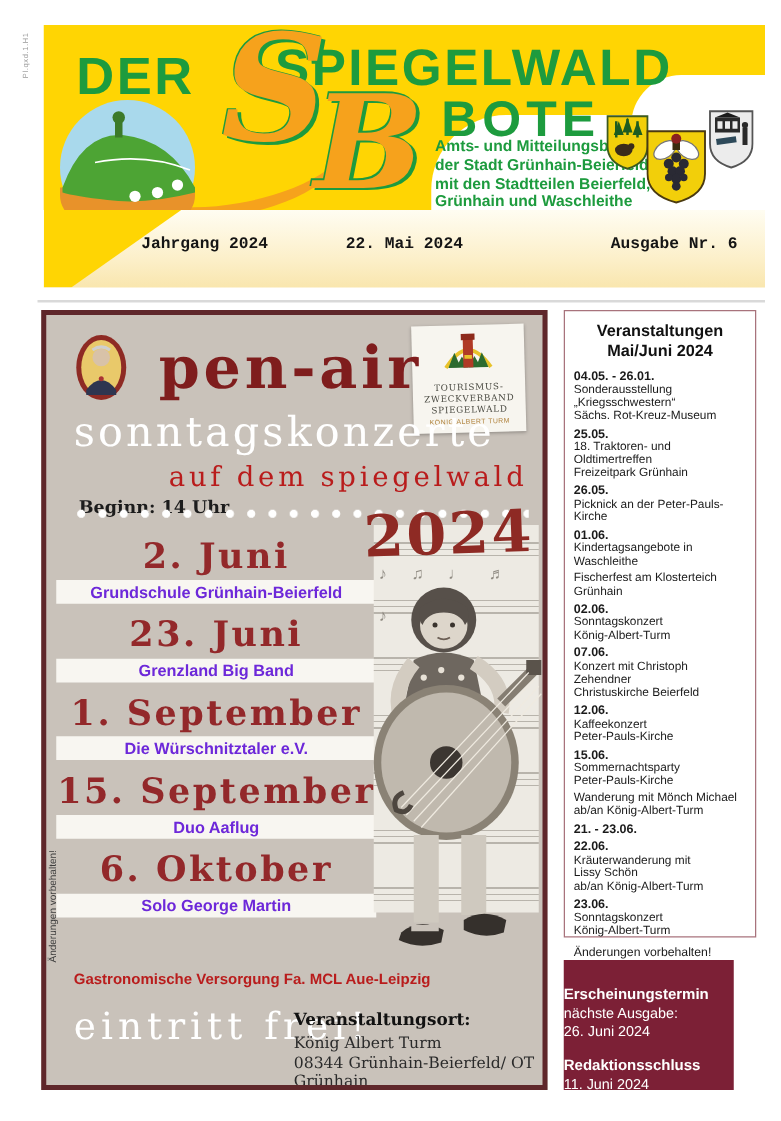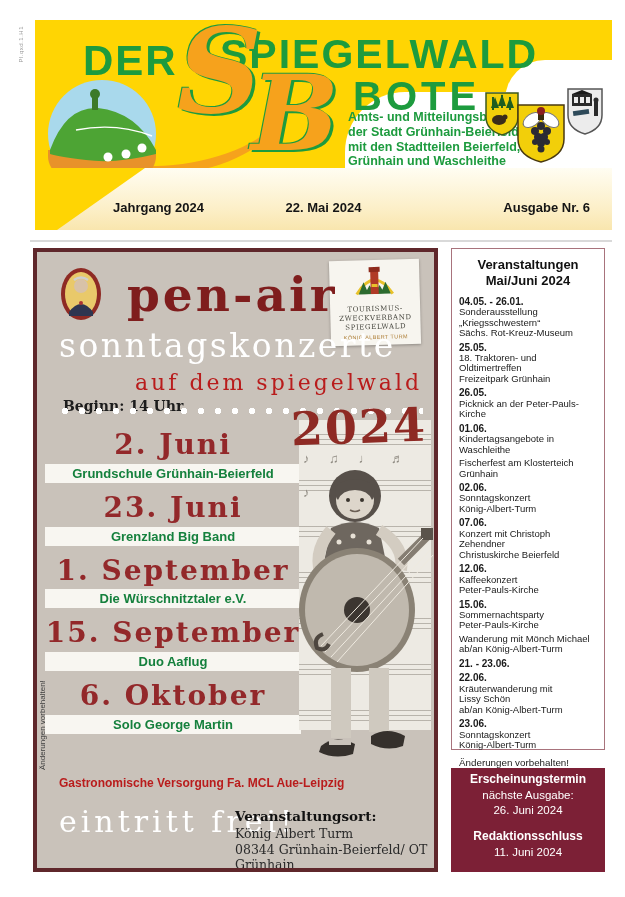--- a/index.html
+++ b/index.html
@@ -13,42 +13,42 @@
   #print-mark{left:18px;top:26px;font-size:6px;color:#9a9a9a;
     writing-mode:vertical-rl;transform:rotate(180deg);letter-spacing:.5px;}
 
   
   #header{left:35px;top:20px;width:577px;height:148px;background:#ffd503;}
   #header-blob{position:absolute;left:310px;top:72px;width:267px;height:76px;
     background:#ffffff;border-radius:60px 0 0 0;}
   #header-blob2{position:absolute;left:470px;top:40px;width:107px;height:60px;
     background:#ffffff;border-radius:40px 0 0 0;}
   .hdr-green{color:#1d9b3e;font-weight:bold;position:absolute;line-height:1;}
-  #title-der{left:48px;top:20px;font-size:42px;letter-spacing:2px;}
+  #title-der{left:26px;top:20px;font-size:42px;letter-spacing:2px;}
   #title-spiegelwald{left:185px;top:14px;font-size:41px;letter-spacing:2px;}
   #title-bote{left:318px;top:56px;font-size:40px;letter-spacing:4px;}
   #sb-arc{position:absolute;left:55px;top:58px;width:190px;height:85px;
     border:none;border-bottom:9px solid #f6a21c;border-radius:50%;
     transform:rotate(-10deg);}
   .sb-letter{position:absolute;font-family:"DejaVu Serif",serif;font-style:italic;
     font-weight:bold;color:#f6a21c;
     text-shadow:3px 2px 0 #1d9b3e,-1px -1px 0 #1d9b3e;line-height:1;}
   #sb-s{left:142px;top:-8px;font-size:118px;}
   #sb-b{left:216px;top:42px;font-size:104px;}
   #header-subtitle{position:absolute;left:313px;top:90px;font-size:12.5px;
     font-weight:bold;color:#1d9b3e;line-height:1.18;white-space:pre-line;}
   #logo-circle{position:absolute;left:11px;top:58px;width:112px;height:112px;}
   #shields{position:absolute;left:450px;top:68px;width:128px;height:82px;}
 
   
   #dateline{left:35px;top:168px;width:577px;height:62px;
     background:linear-gradient(180deg,#fffdf2 0%,#fcefc8 65%,#f9e6ae 100%);}
   #dateline-wedge{position:absolute;left:0;top:0;width:110px;height:62px;
     background:#ffd503;clip-path:polygon(0 0,100% 0,20% 100%,0 100%);}
-  .dateline-text{position:absolute;bottom:15px;font-size:13px;font-weight:bold;color:#151515;}
+  .dateline-text{position:absolute;bottom:28px;font-size:13px;font-weight:bold;color:#151515;font-family:Liberation Mono, monospace;}
   #dl-jahrgang{left:78px;}
   #dl-datum{left:50%;transform:translateX(-50%);}
   #dl-ausgabe{right:22px;}
   #rule{left:30px;top:240px;width:582px;height:2px;background:#d9d9d9;}
 
   
   #poster{left:33px;top:248px;width:397px;height:616px;border:4px solid #5f272b;
     background:#c9c2ba;overflow:hidden;}
   #badge{position:absolute;right:14px;top:8px;width:86px;padding:4px 2px 5px;
     background:#f7f5ef;text-align:center;transform:rotate(-1.5deg);
@@ -65,21 +65,21 @@
     font-size:14px;font-weight:bold;color:#1c1c1c;}
   #aufdem{position:absolute;right:12px;top:118px;font-family:"DejaVu Serif",serif;
     font-size:22px;color:#b91c1c;letter-spacing:3px;}
   #dots{position:absolute;left:24px;top:155px;width:362px;height:8px;
     background-image:radial-gradient(circle at 4px 4px,#fff 3px,transparent 3.5px);
     background-size:17px 8px;background-repeat:repeat-x;}
   #events{position:absolute;left:8px;top:178px;width:256px;text-align:center;}
   .event-date{font-family:"DejaVu Serif",serif;font-size:28px;font-weight:bold;
     color:#93282a;letter-spacing:2px;line-height:1.1;}
   .event-act{display:block;background:#f8f6f1;font-size:13px;font-weight:bold;
-    color:#15803d;padding:2px 2px;margin:3px 0 10px;}
+    color:#6d28d9;padding:2px 2px;margin:3px 0 10px;}
   #sheet{position:absolute;left:262px;top:168px;width:132px;height:310px;
     background:#edeae3;
     background-image:repeating-linear-gradient(180deg,transparent 0 14px,
       rgba(120,114,104,.45) 14px 15px,transparent 15px 19px,
       rgba(120,114,104,.45) 19px 20px,transparent 20px 24px,
       rgba(120,114,104,.45) 24px 25px,transparent 25px 46px);}
   #sheet-glyphs{position:absolute;left:266px;top:190px;width:124px;color:#7a756c;
     font-size:13px;letter-spacing:8px;line-height:2.6;opacity:.8;}
   #year2024{position:absolute;left:254px;top:152px;font-family:"DejaVu Serif",serif;
     font-size:46px;font-weight:bold;color:#8e2a24;letter-spacing:2px;
@@ -101,22 +101,22 @@
   #sidebar{left:451px;top:248px;width:154px;height:502px;background:#fff;
     border:1.5px solid #a8737c;box-sizing:border-box;padding:8px 7px 0;}
   #sidebar-title{text-align:center;font-weight:bold;font-size:13px;line-height:1.22;
     white-space:pre-line;margin-bottom:7px;color:#111;}
   .entry{margin-bottom:3px;font-size:9.5px;line-height:1.1;color:#1a1a1a;}
   .entry-date{font-weight:bold;font-size:10px;line-height:1.15;}
   .entry-text{white-space:pre-line;}
   #sidebar-footer{margin-top:7px;font-size:9.8px;color:#1a1a1a;}
 
   
-  #infobox{left:451px;top:768px;width:154px;height:104px;background:#7c2036;
-    color:#fff;text-align:center;box-sizing:border-box;padding-top:4px;
+  #infobox{left:451px;top:768px;width:136px;height:104px;background:#7c2036;
+    color:#fff;box-sizing:border-box;padding-top:20px;
     font-size:11.5px;line-height:1.32;}
   .infobox-heading{font-weight:bold;font-size:12px;}
   .infobox-gap{height:11px;}
 </style>
 </head>
 <body>
 
 <div id="print-mark" class="abs">Pl.qxd.1.H1</div>
 
 <div id="header" class="abs">

